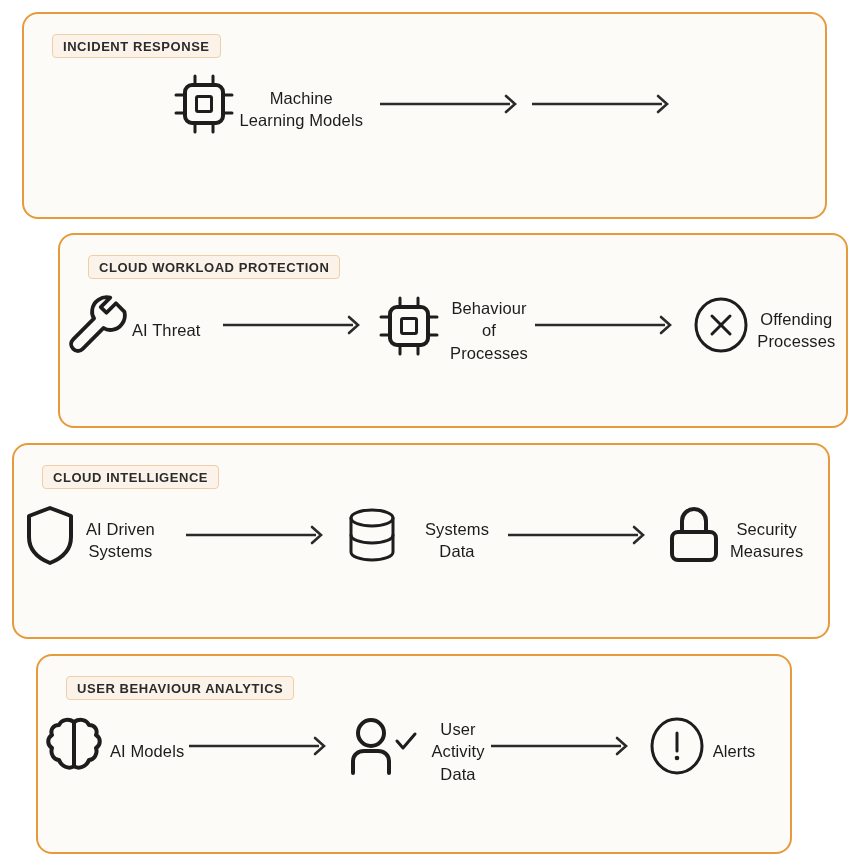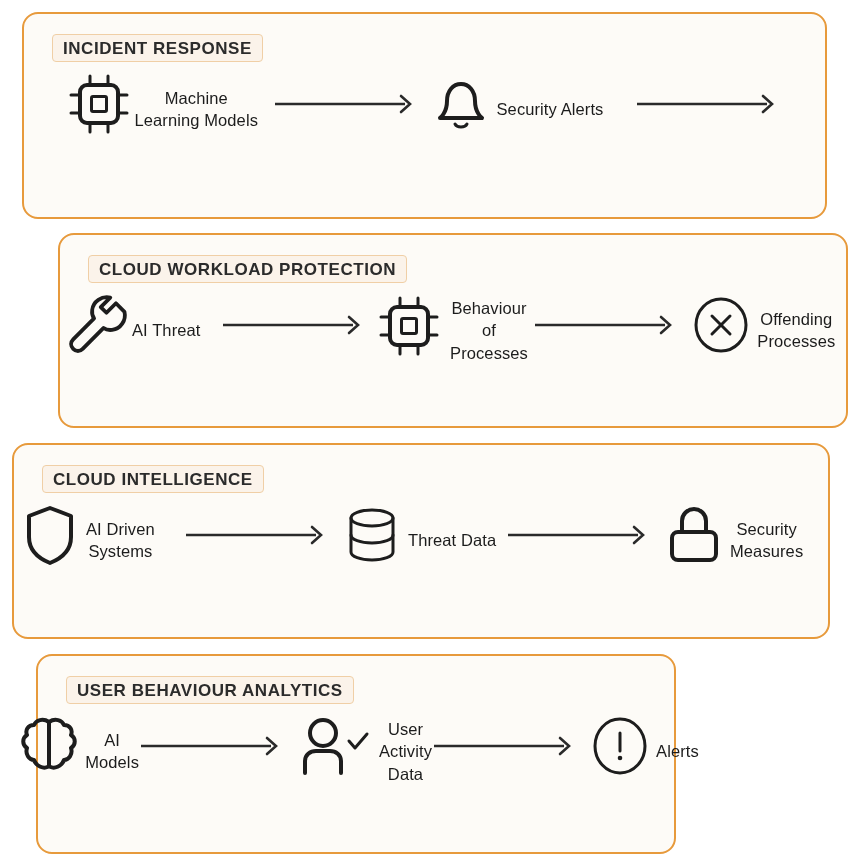--- a/index.html
+++ b/index.html
@@ -24,32 +24,32 @@
   .panel {
     position: absolute;
     box-sizing: border-box;
     background: #fdfbf7;
     border: 2px solid #e79a3c;
     border-radius: 16px;
   }
   .panel-1 { left: 22px;  top: 12px;  width: 805px; height: 207px; }
   .panel-2 { left: 58px;  top: 233px; width: 790px; height: 195px; }
   .panel-3 { left: 12px;  top: 443px; width: 818px; height: 196px; }
-  .panel-4 { left: 36px;  top: 654px; width: 640px; height: 200px; padding-left: 24px; }
+  .panel-4 { left: 36px;  top: 654px; width: 756px; height: 200px; padding-left: 24px; }
 
   .panel-label {
     position: absolute;
     left: 28px;
     top: 20px;
     box-sizing: border-box;
     padding: 5px 10px 4px 10px;
     background: #fbf3ea;
     border: 1px solid #f0cfa6;
     border-radius: 4px;
-    font-size: 17px;
+    font-size: 13px;
     letter-spacing: 0.55px;
     font-weight: 600;
     color: #2b2b2b;
     white-space: nowrap;
     line-height: 1;
   }
 
   .flow {
     position: absolute;
     left: 0;
@@ -149,29 +149,20 @@
         <div class="caption">Machine<br>Learning Models</div>
       </div>
 
       <div class="arrow">
         <svg width="148" height="26" viewBox="0 0 148 26">
           <line class="arrow-line" x1="0" y1="13" x2="130" y2="13"></line>
           <polyline class="arrow-head" points="126,5 135,13 126,21"></polyline>
         </svg>
       </div>
 
-      <div class="node">
-        <div class="glyph">
-          <svg width="72" height="72" viewBox="0 0 72 72">
-            <path class="stroke" d="M15 50 C15 50 22 45 22 33 C22 23 28 16 36 16 C44 16 50 23 50 33 C50 45 57 50 57 50 Z"></path>
-            <path class="stroke-thin" d="M30 56 C32 60 40 60 42 56"></path>
-          </svg>
-        </div>
-        <div class="caption">Security Alerts</div>
-      </div>
 
       <div class="arrow">
         <svg width="148" height="26" viewBox="0 0 148 26">
           <line class="arrow-line" x1="0" y1="13" x2="130" y2="13"></line>
           <polyline class="arrow-head" points="126,5 135,13 126,21"></polyline>
         </svg>
       </div>
 
 
     </div>
@@ -257,21 +248,21 @@
       </div>
 
       <div class="node">
         <div class="glyph">
           <svg width="72" height="72" viewBox="0 0 72 72">
             <ellipse class="stroke-thin" cx="36" cy="19" rx="21" ry="8"></ellipse>
             <path class="stroke-thin" d="M15 19 L15 53 C15 57.5 24.4 61 36 61 C47.6 61 57 57.5 57 53 L57 19"></path>
             <path class="stroke-thin" d="M15 36 C15 40.5 24.4 44 36 44 C47.6 44 57 40.5 57 36"></path>
           </svg>
         </div>
-        <div class="caption">Threat Data</div>
+        <div class="caption">Systems Data</div>
       </div>
 
       <div class="arrow">
         <svg width="148" height="26" viewBox="0 0 148 26">
           <line class="arrow-line" x1="0" y1="13" x2="130" y2="13"></line>
           <polyline class="arrow-head" points="126,5 135,13 126,21"></polyline>
         </svg>
       </div>
 
       <div class="node">

